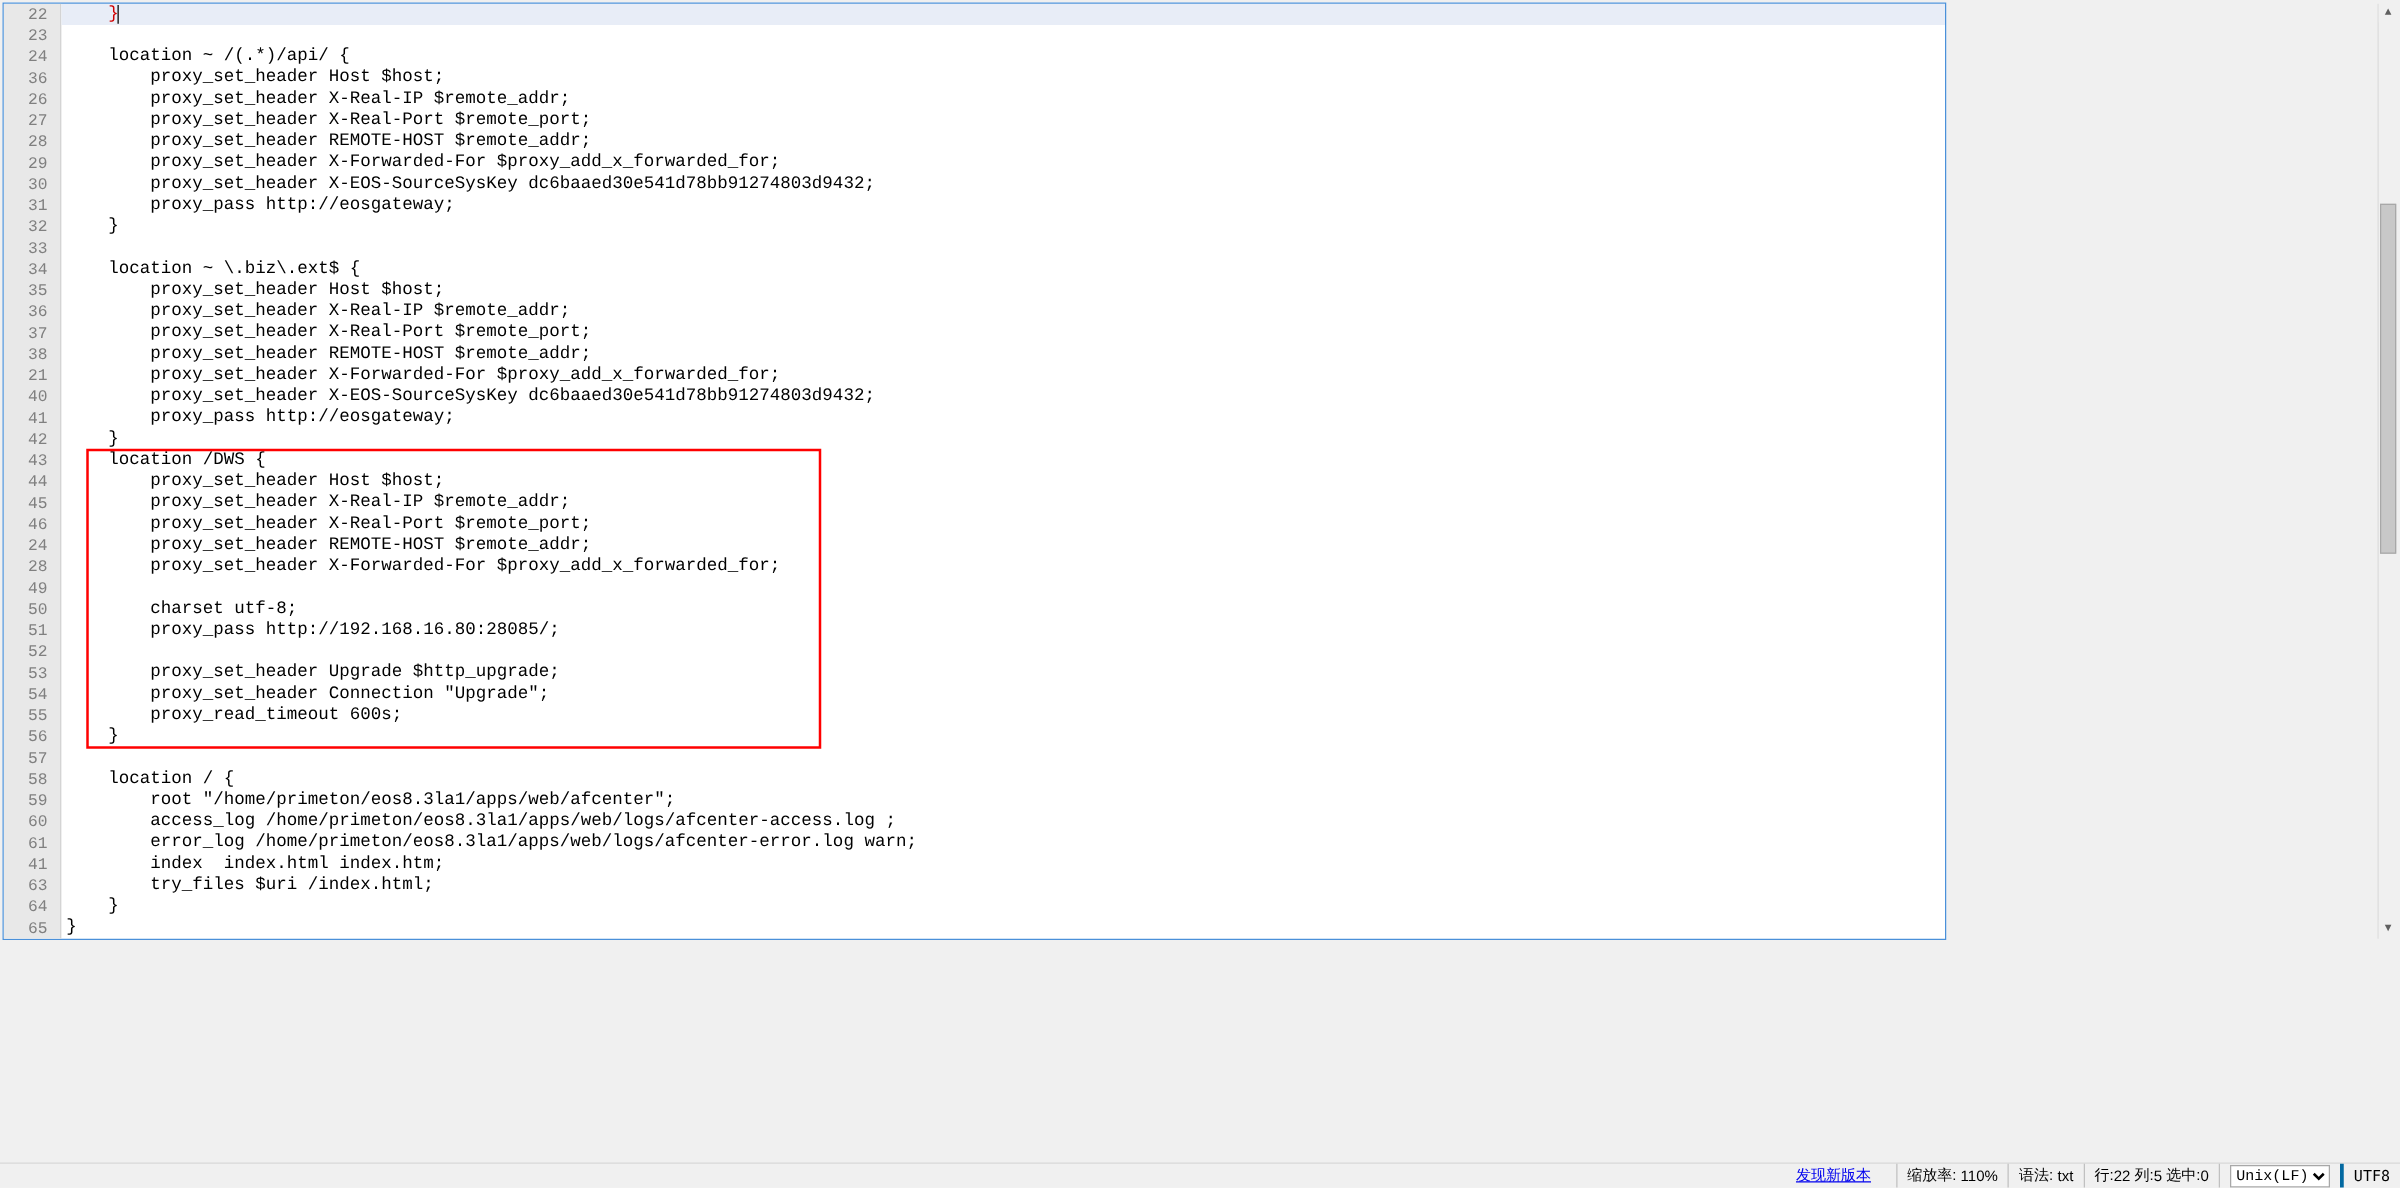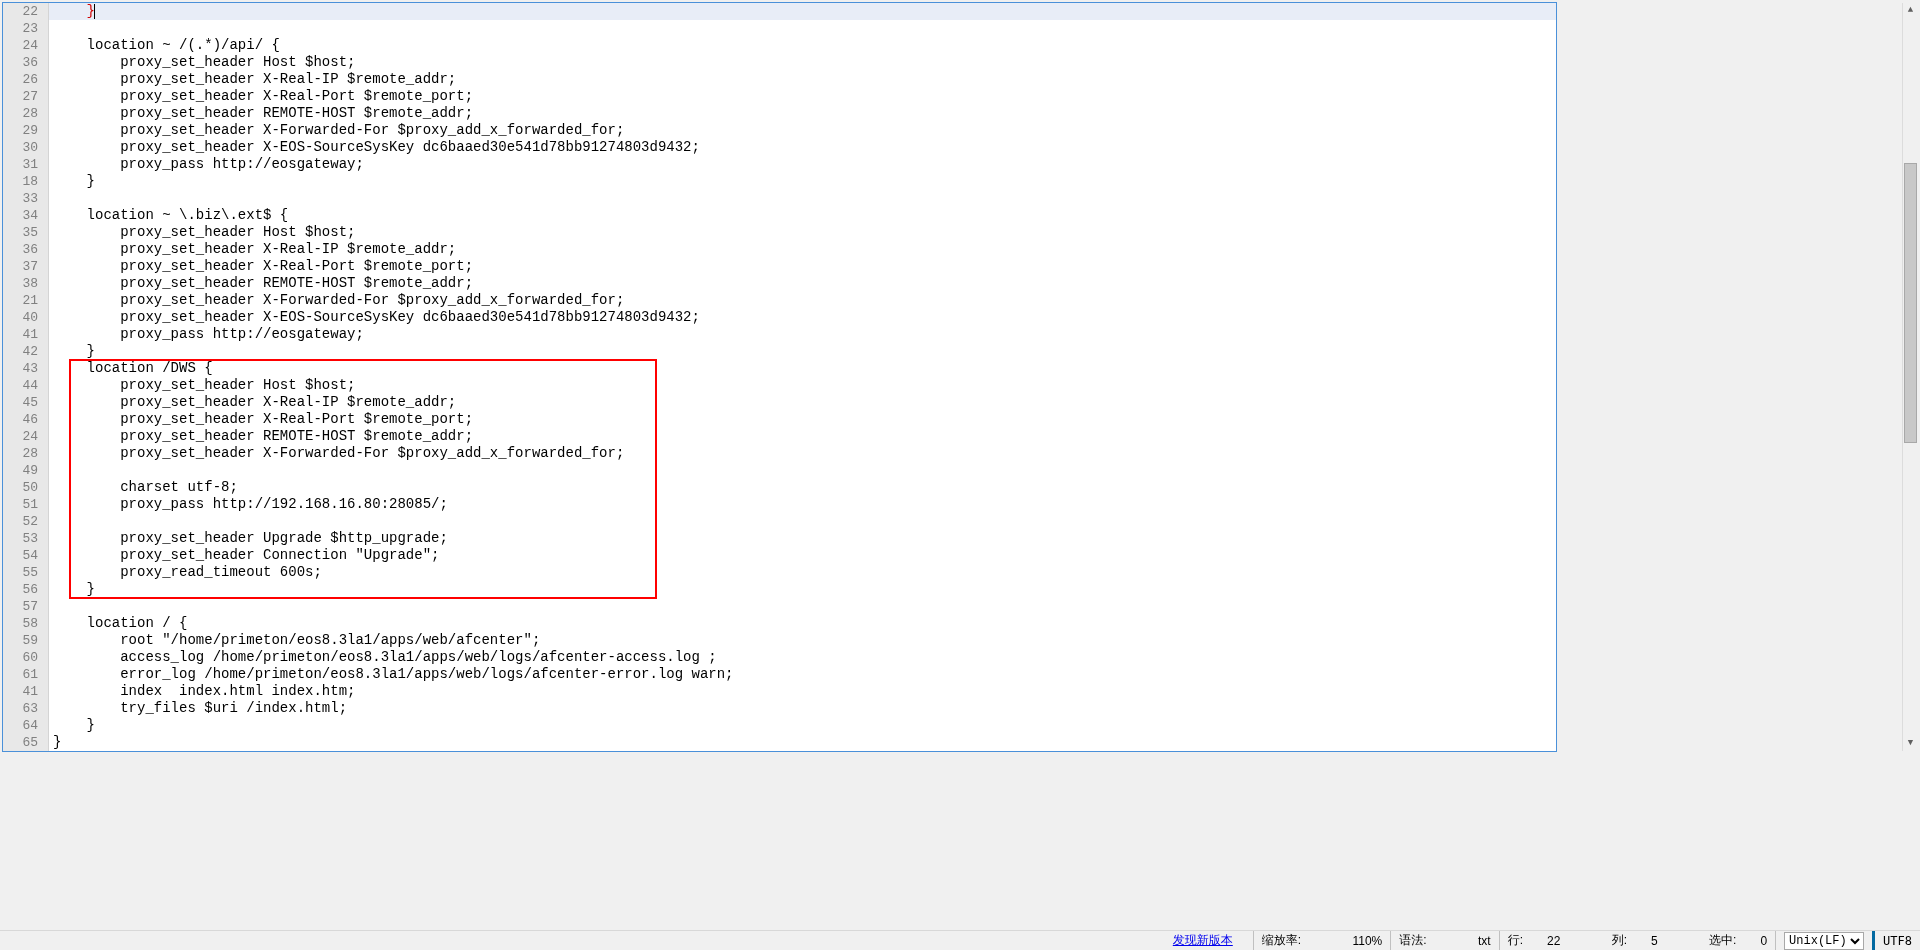--- a/index.html
+++ b/index.html
@@ -109,21 +109,20 @@
     text-decoration: underline;
     margin-right: 20px;
     cursor: pointer;
   }
   .statusbar .cell {
     padding: 0 8px;
     border-left: 1px solid #c0c0c0;
     height: 100%;
     display: flex; align-items: center;
     white-space: nowrap;
-    gap: 24px;
   }
   .statusbar select.sel {
     font-size: 12px;
     font-family: Liberation Mono, monospace;
     height: 18px;
     border: 1px solid #a8a8a8;
     background: #fff;
   }
   .statusbar .enc {
     font-family: Consolas, monospace;
@@ -141,21 +140,21 @@
       <div class="ln">22</div>
       <div class="ln">23</div>
       <div class="ln">24</div>
       <div class="ln">36</div>
       <div class="ln">26</div>
       <div class="ln">27</div>
       <div class="ln">28</div>
       <div class="ln">29</div>
       <div class="ln">30</div>
       <div class="ln">31</div>
-      <div class="ln">18</div>
+      <div class="ln">32</div>
       <div class="ln">33</div>
       <div class="ln">34</div>
       <div class="ln">35</div>
       <div class="ln">36</div>
       <div class="ln">37</div>
       <div class="ln">38</div>
       <div class="ln">21</div>
       <div class="ln">40</div>
       <div class="ln">41</div>
       <div class="ln">42</div>

